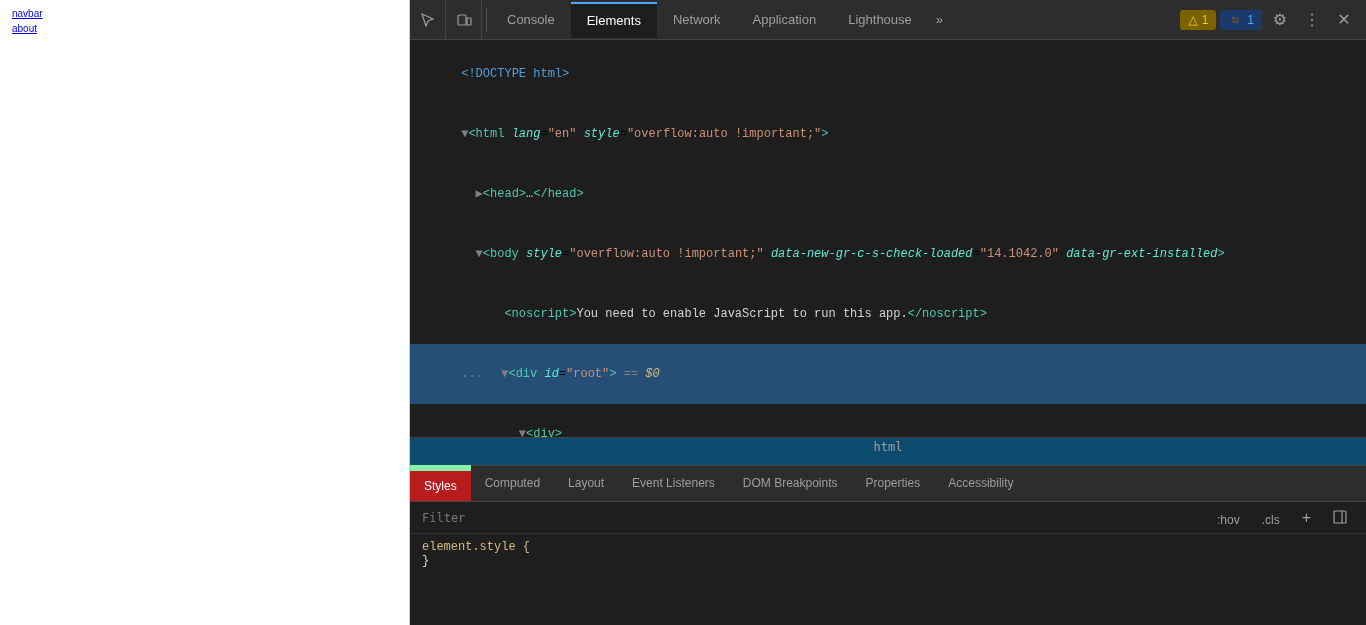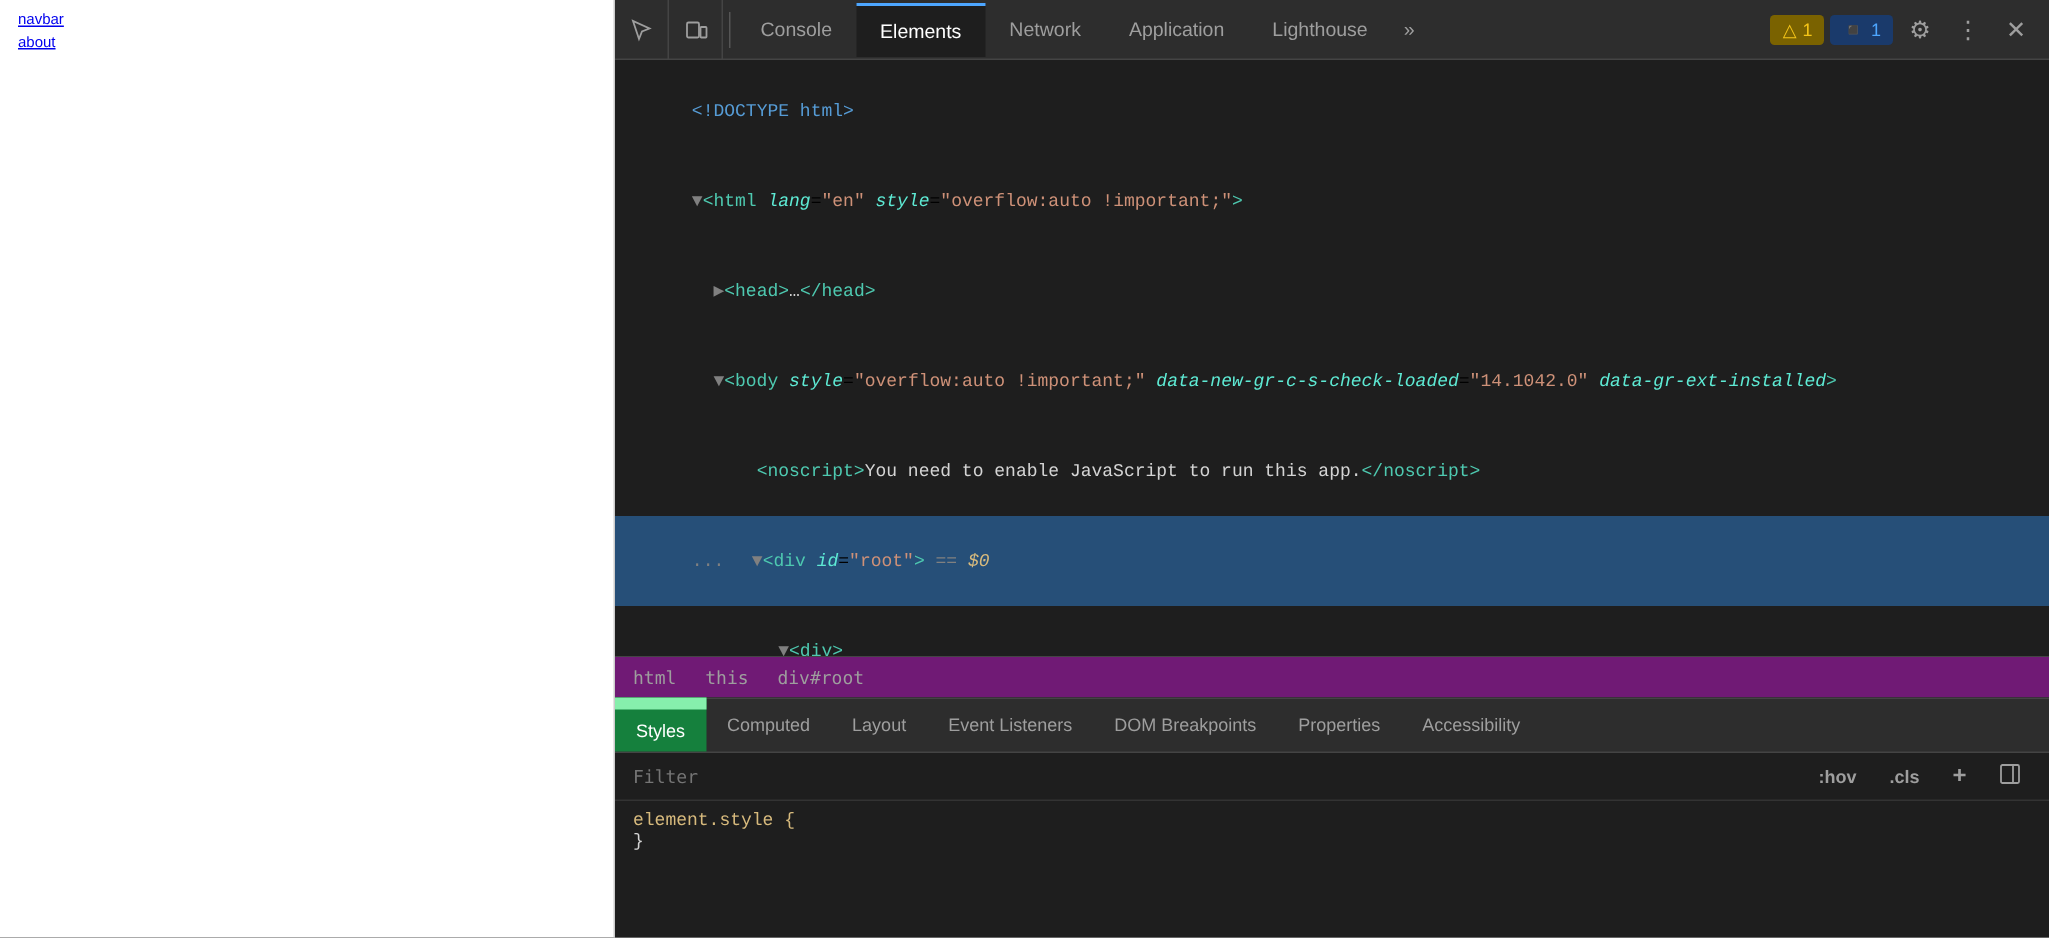--- a/index.html
+++ b/index.html
@@ -124,29 +124,30 @@
     .attr-name { color: #5eead4; font-style: italic; }
     .attr-value { color: #ce9178; }
     .text-content { color: #d4d4d4; }
     .doctype { color: #569cd6; }
     .dollar-sign { color: #d7ba7d; font-style: italic; }
     .equals { color: #808080; }
     .triangle { color: #808080; cursor: pointer; user-select: none; }
 
     
     #breadcrumb {
-      background: #701a75;
+      background: #0c4a6e;
       border-top: 1px solid #444;
       height: 28px;
       display: flex; align-items: center;
       padding: 0 8px;
       font-family: 'Consolas', monospace;
       font-size: 12px;
       gap: 0;
       flex-shrink: 0;
+      flex-direction: column;
     }
     .breadcrumb-item {
       color: #9e9e9e;
       cursor: pointer;
       padding: 2px 4px;
     }
     .breadcrumb-sep { color: #555; padding: 0 2px; }
 
     
     #bottom-panel {
@@ -171,43 +172,43 @@
       padding: 0 14px;
       height: 36px;
       display: flex; align-items: center;
       font-size: 12px;
       color: #9e9e9e;
       cursor: pointer;
       white-space: nowrap;
     }
     .bottom-tab.active {
       color: #fff;
-      background: #15803d;
-      border-top: 8px solid #86efac;
+      background: #b91c1c;
+      border-top: 6px solid #86efac;
     }
 
     #filter-row {
       display: flex; align-items: center;
       background: #1e1e1e;
       border-bottom: 1px solid #333;
       height: 32px;
       padding: 0 12px;
       flex-shrink: 0;
     }
     #filter-input {
       flex: 1;
       background: transparent;
       border: none;
       outline: none;
       color: #d4d4d4;
       font-family: 'Consolas', monospace;
       font-size: 12px;
     }
     .filter-right {
-      display: flex; align-items: center; gap: 8px; font-weight: bold;
+      display: flex; align-items: flex-end; gap: 8px;
     }
     .filter-btn {
       color: #9e9e9e;
       font-size: 12px;
       cursor: pointer;
       padding: 2px 6px;
       border: 1px solid transparent;
       border-radius: 3px;
     }
 

